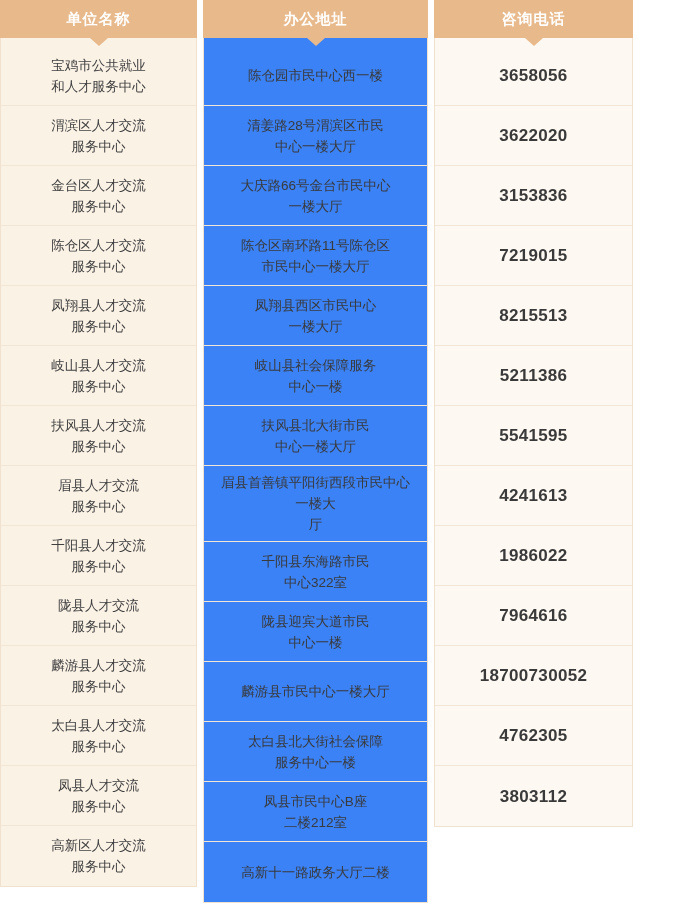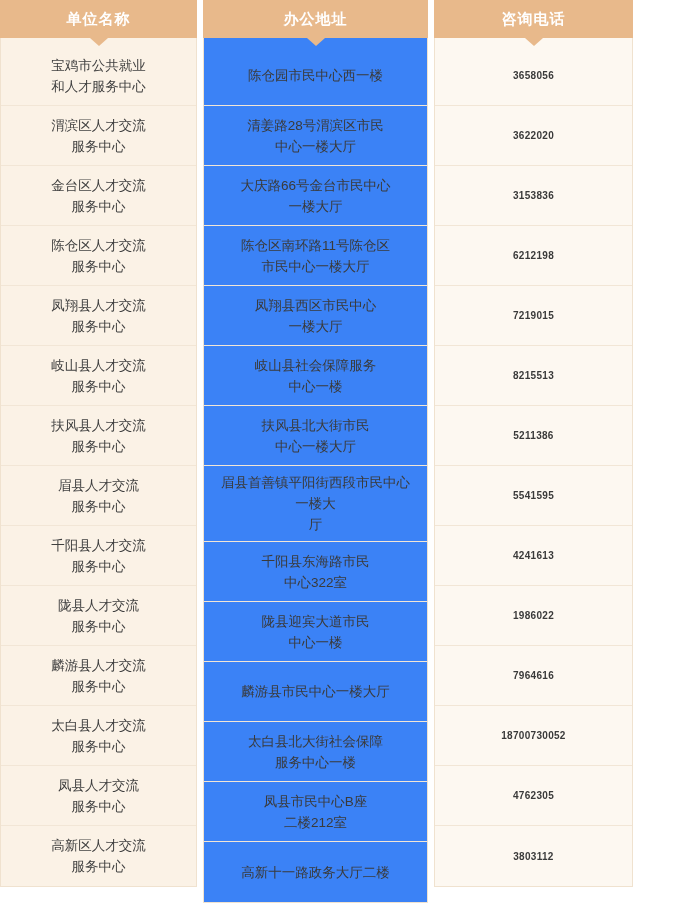--- a/index.html
+++ b/index.html
@@ -73,21 +73,21 @@
     align-items: center;
     justify-content: center;
     text-align: center;
     font-size: 13.5px;
     line-height: 21px;
     padding: 6px 12px;
     border-bottom: 1px solid #f2e6d6;
     white-space: pre-line;
   }
   .cell:last-child { border-bottom: none; }
-  .col-2 .cell { font-weight: bold; letter-spacing: 0.3px; font-size: 10px; }
+  .col-2 .cell { font-weight: bold; letter-spacing: 0.3px; font-size: 17px; }
   .col-0 .cell { color: #3f3f3f; }
 </style>
 </head>
 <body>
 
 <div class="table-wrap">
 
   <div class="column col-0">
     <div class="header-cell">
       <span>单位名称</span>
@@ -161,21 +161,20 @@
 
   <div class="column col-2">
     <div class="header-cell">
       <span>咨询电话</span>
       <span class="notch"></span>
     </div>
     <div class="body-cells">
       <div class="cell">3658056</div>
       <div class="cell">3622020</div>
       <div class="cell">3153836</div>
-      <div class="cell">6212198</div>
       <div class="cell">7219015</div>
       <div class="cell">8215513</div>
       <div class="cell">5211386</div>
       <div class="cell">5541595</div>
       <div class="cell">4241613</div>
       <div class="cell">1986022</div>
       <div class="cell">7964616</div>
       <div class="cell">18700730052</div>
       <div class="cell">4762305</div>
       <div class="cell">3803112</div>

